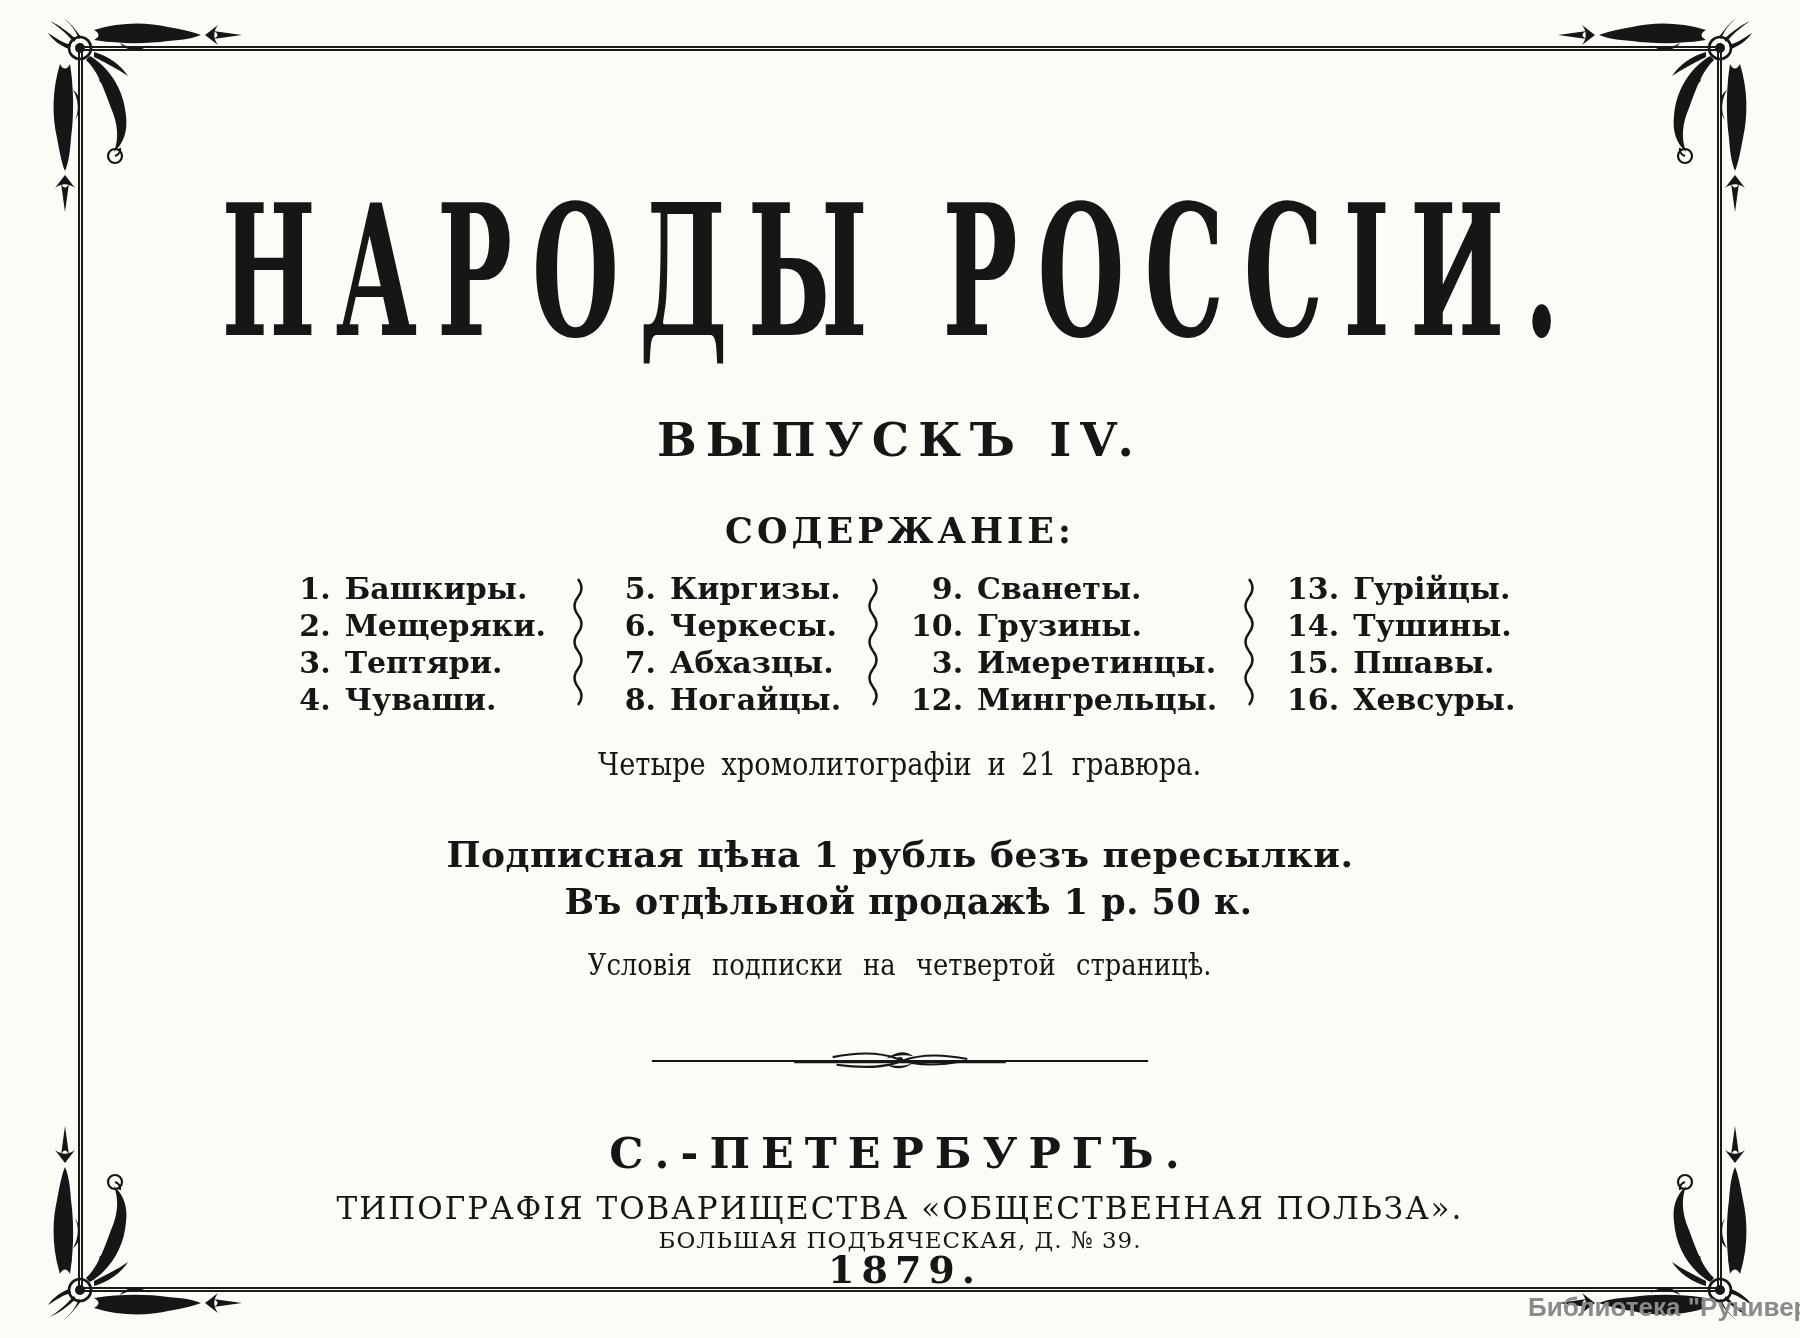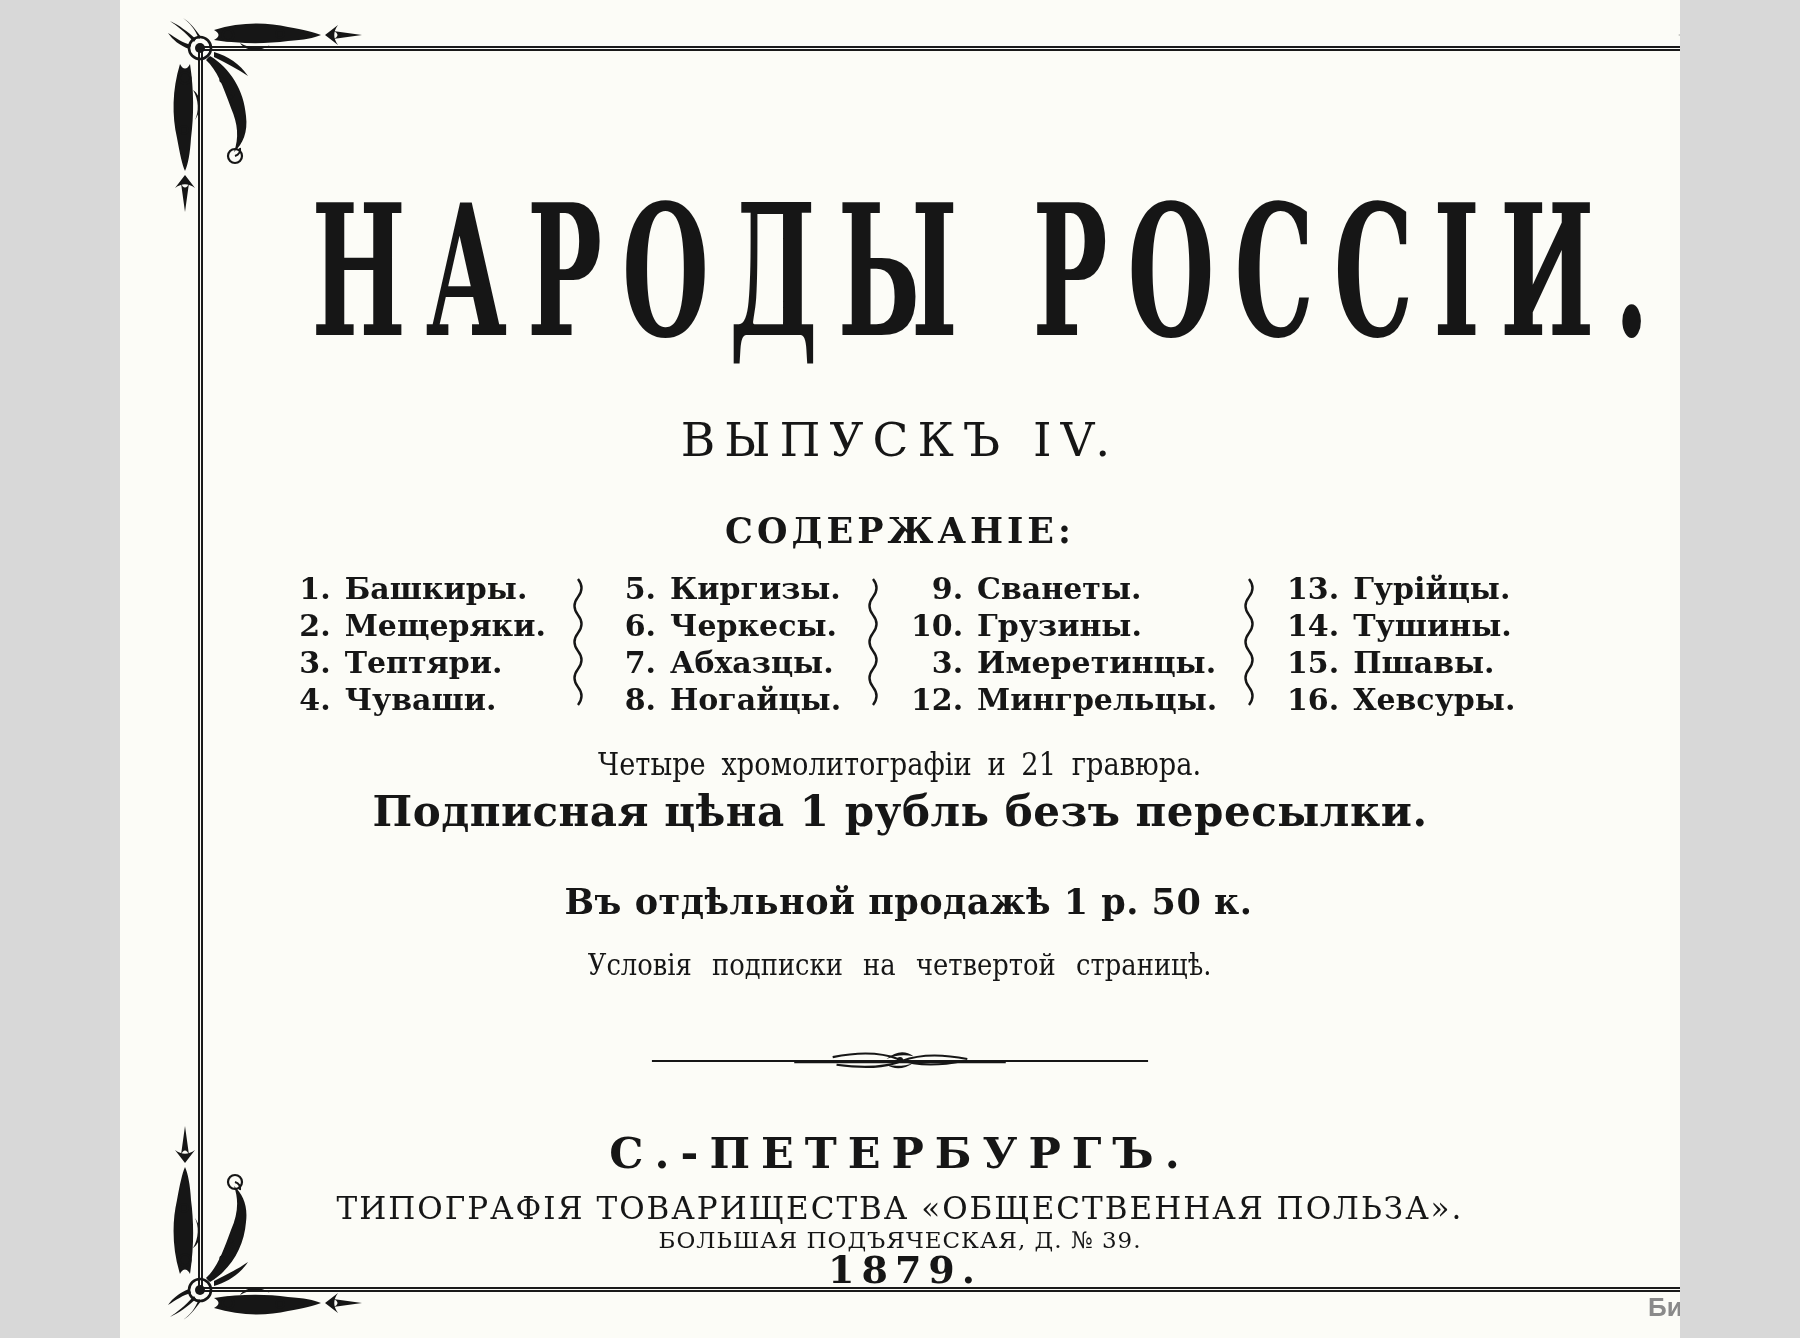--- a/index.html
+++ b/index.html
@@ -1,17 +1,17 @@
 <!DOCTYPE html>
 <html><head>
 <meta charset="utf-8">
 <style>
   html,body{margin:0;padding:0;background:#d8d8d8;}
   .page{
-    position:relative;width:1560px;height:1338px;margin:0 auto;
+    position:relative;width:1800px;height:1338px;margin:0 auto;
     background:#fcfcf7;color:#161616;overflow:hidden;
     font-family:"DejaVu Serif","Liberation Serif",serif;
   }
   .frame{
     position:absolute;left:78px;top:46px;width:1644px;height:1246px;
     border:5px double #1a1a1a;box-sizing:border-box;
   }
   .corner{position:absolute;width:210px;height:210px;}
   .corner svg{width:100%;height:100%;display:block;}
   .corner.tl{left:48px;top:18px;}
@@ -19,33 +19,33 @@
   .corner.bl{left:48px;top:1110px;transform:scaleY(-1);}
   .corner.br{left:1542px;top:1110px;transform:scale(-1,-1);}
 
   .centered{position:absolute;left:0;right:0;text-align:center;white-space:nowrap;}
 
   .title{top:165px;}
   .title span{
     display:inline-block;font-weight:bold;font-size:128px;letter-spacing:0.20em;
     transform:scale(0.78,1.42);transform-origin:center top;
   }
-  .issue{top:412px;font-weight:normal;font-size:47px;letter-spacing:9px;}
+  .issue{top:412px;font-weight:bold;font-size:47px;letter-spacing:9px;}
   .contents-heading{top:510px;font-weight:bold;font-size:35px;letter-spacing:4px;}
 
   .contents{position:absolute;left:0;right:0;top:570px;display:flex;justify-content:center;align-items:flex-start;}
   .col{font-weight:bold;font-size:30px;line-height:37px;}
   .row{display:flex;}
   .num{width:46px;text-align:right;margin-right:14px;}
   .col.wide .num{width:58px;}
   .wavy{margin:6px 24px 0 24px;flex:0 0 auto;}
 
   .note-illustrations{top:746px;font-size:31px;font-weight:normal;}
   .note-illustrations span{display:inline-block;transform:scaleX(0.88);word-spacing:8px;}
-  .price-1{top:787px;font-size:42px;font-weight:bold;letter-spacing:0.5px;}
+  .price-1{top:833px;font-size:36px;font-weight:bold;letter-spacing:0.5px;}
   .price-2{top:881px;font-size:35px;font-weight:bold;letter-spacing:0.5px;padding-left:17px;}
   .note-subscription{top:947px;font-size:30px;font-weight:normal;}
   .note-subscription span{display:inline-block;transform:scaleX(0.86);word-spacing:14px;}
 
   .flourish{top:1046px;}
   .city{top:1128px;font-size:43px;font-weight:bold;letter-spacing:11px;}
   .publisher{top:1190px;font-size:31px;letter-spacing:2px;}
   .address{top:1227px;font-size:23px;font-weight:normal;letter-spacing:1px;}
   .year{top:1247px;font-size:38px;font-weight:bold;letter-spacing:7px;margin-left:10px;}
 

